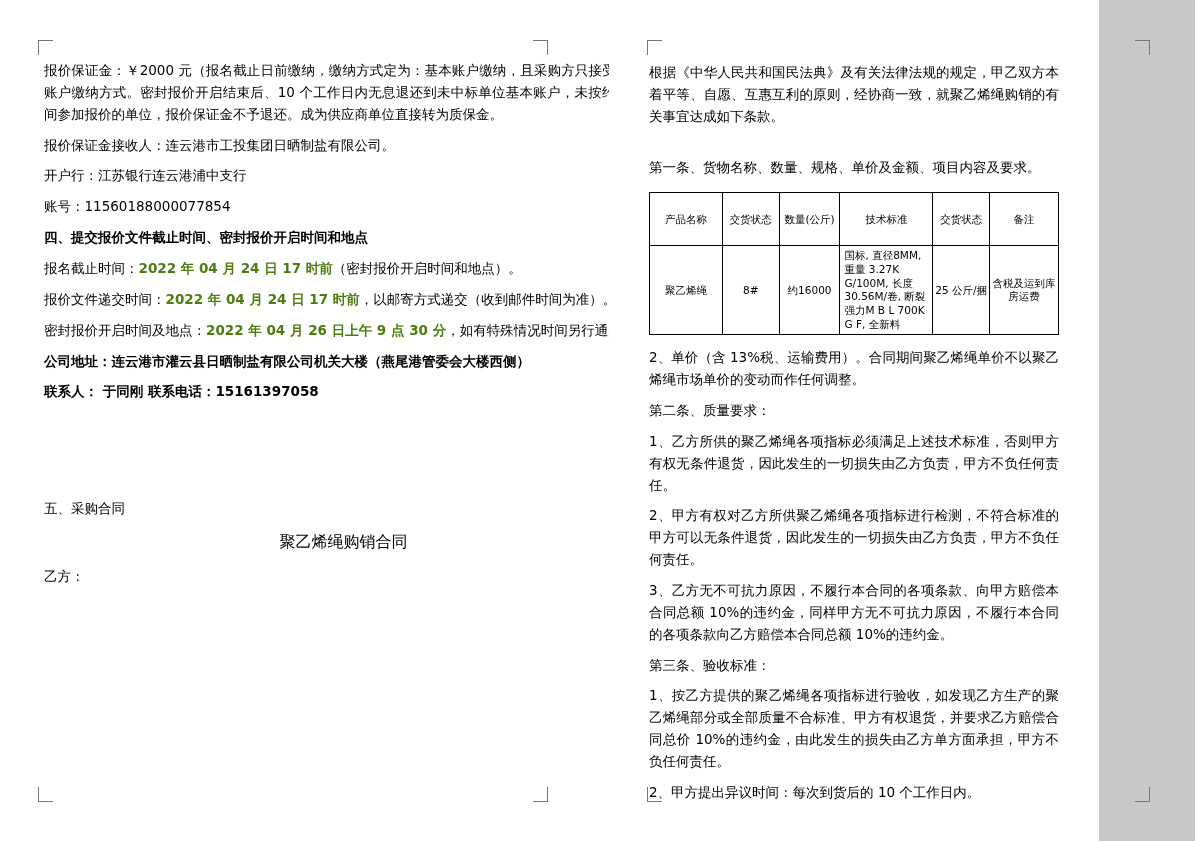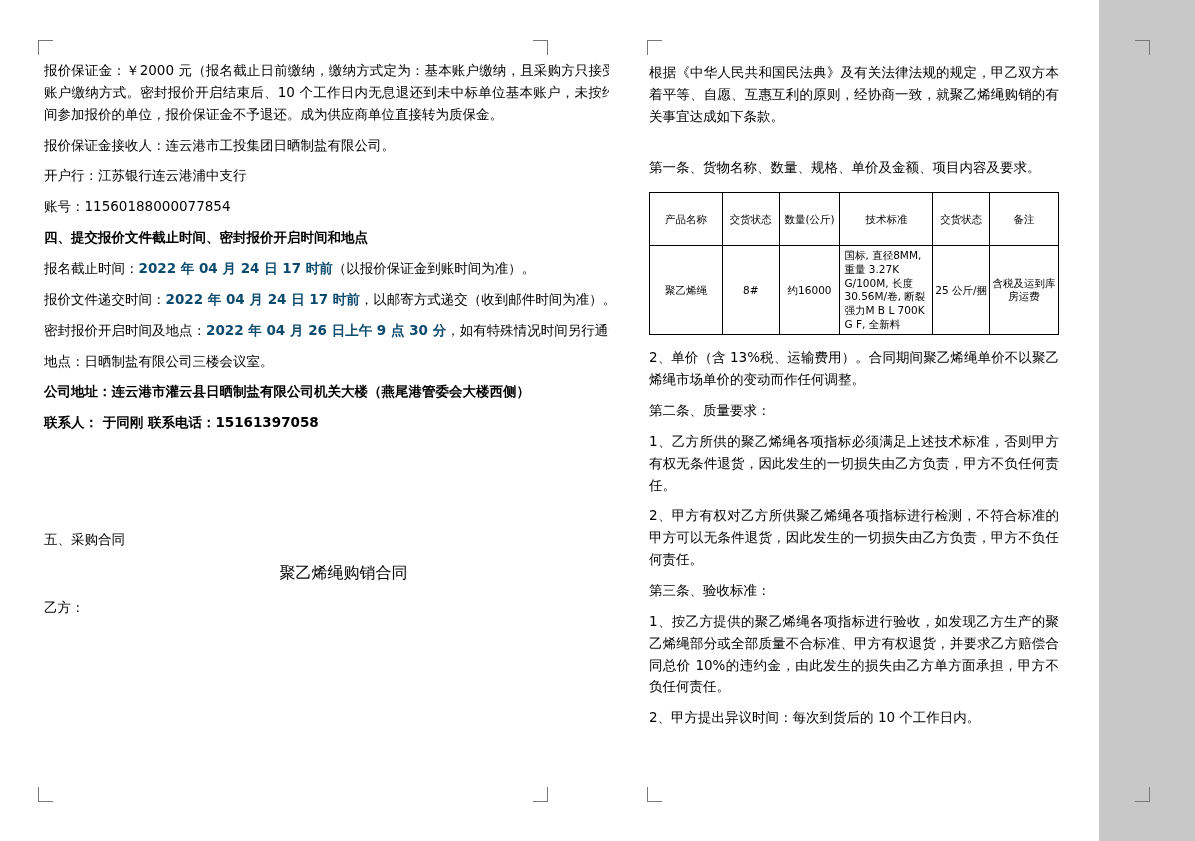--- a/index.html
+++ b/index.html
@@ -45,21 +45,21 @@
     font-size: 13.5px;
     line-height: 1.62;
     color: #000;
   }
   #page-right .content { left: 40px; right: 40px; top: 62px; }
 
   p {
     margin: 0 0 9px 0;
     text-align: justify;
   }
-  .red { color: #0c4a6e; }
+  .red { color: #4d7c0f; }
   .bold { font-weight: bold; }
   .spacer-lg { height: 86px; }
   .spacer-md { height: 20px; }
   .title-line { text-align: center; font-size: 16px; margin: 0 0 11px 0; }
 
   table.goods {
     border-collapse: collapse;
     width: 100%;
     margin: 14px 0 12px 0;
     font-size: 10.5px;
@@ -99,27 +99,26 @@
       <p>报价保证金：￥2000 元（报名截止日前缴纳，缴纳方式定为：基本账户缴纳，且采购方只接受基本账户缴纳方式。密封报价开启结束后、10 个工作日内无息退还到未中标单位基本账户，未按约定时间参加报价的单位，报价保证金不予退还。成为供应商单位直接转为质保金。</p>
 
       <p>报价保证金接收人：连云港市工投集团日晒制盐有限公司。</p>
 
       <p>开户行：江苏银行连云港浦中支行</p>
 
       <p>账号：11560188000077854</p>
 
       <p class="bold">四、提交报价文件截止时间、密封报价开启时间和地点</p>
 
-      <p><span>报名截止时间：</span><span class="red bold">2022 年 04 月 24 日 17 时前</span><span>（以报价保证金到账时间为准）。</span></p>
+      <p><span>报名截止时间：</span><span class="red bold">2022 年 04 月 24 日 17 时前</span><span>（密封报价开启时间和地点）。</span></p>
 
       <p><span>报价文件递交时间：</span><span class="red bold">2022 年 04 月 24 日 17 时前</span><span>，以邮寄方式递交（收到邮件时间为准）。</span></p>
 
       <p><span>密封报价开启时间及地点：</span><span class="red bold">2022 年 04 月 26 日上午 9 点 30 分</span><span>，如有特殊情况时间另行通知。</span></p>
 
-      <p>地点：日晒制盐有限公司三楼会议室。</p>
 
       <p class="bold">公司地址：连云港市灌云县日晒制盐有限公司机关大楼（燕尾港管委会大楼西侧）</p>
 
       <p class="bold">联系人： 于同刚       联系电话：15161397058</p>
 
       <div class="spacer-lg"></div>
 
       <p>五、采购合同</p>
 
       <p class="title-line">聚乙烯绳购销合同</p>
@@ -168,20 +167,21 @@
       </table>
 
       <p>2、单价（含 13%税、运输费用）。合同期间聚乙烯绳单价不以聚乙烯绳市场单价的变动而作任何调整。</p>
 
       <p>第二条、质量要求：</p>
 
       <p>1、乙方所供的聚乙烯绳各项指标必须满足上述技术标准，否则甲方有权无条件退货，因此发生的一切损失由乙方负责，甲方不负任何责任。</p>
 
       <p>2、甲方有权对乙方所供聚乙烯绳各项指标进行检测，不符合标准的甲方可以无条件退货，因此发生的一切损失由乙方负责，甲方不负任何责任。</p>
 
+      <p>3、乙方无不可抗力原因，不履行本合同的各项条款、向甲方赔偿本合同总额 10%的违约金，同样甲方无不可抗力原因，不履行本合同的各项条款向乙方赔偿本合同总额 10%的违约金。</p>
 
       <p>第三条、验收标准：</p>
 
       <p>1、按乙方提供的聚乙烯绳各项指标进行验收，如发现乙方生产的聚乙烯绳部分或全部质量不合标准、甲方有权退货，并要求乙方赔偿合同总价 10%的违约金，由此发生的损失由乙方单方面承担，甲方不负任何责任。</p>
 
       <p>2、甲方提出异议时间：每次到货后的 10 个工作日内。</p>
 
     </div>
   </div>
 

